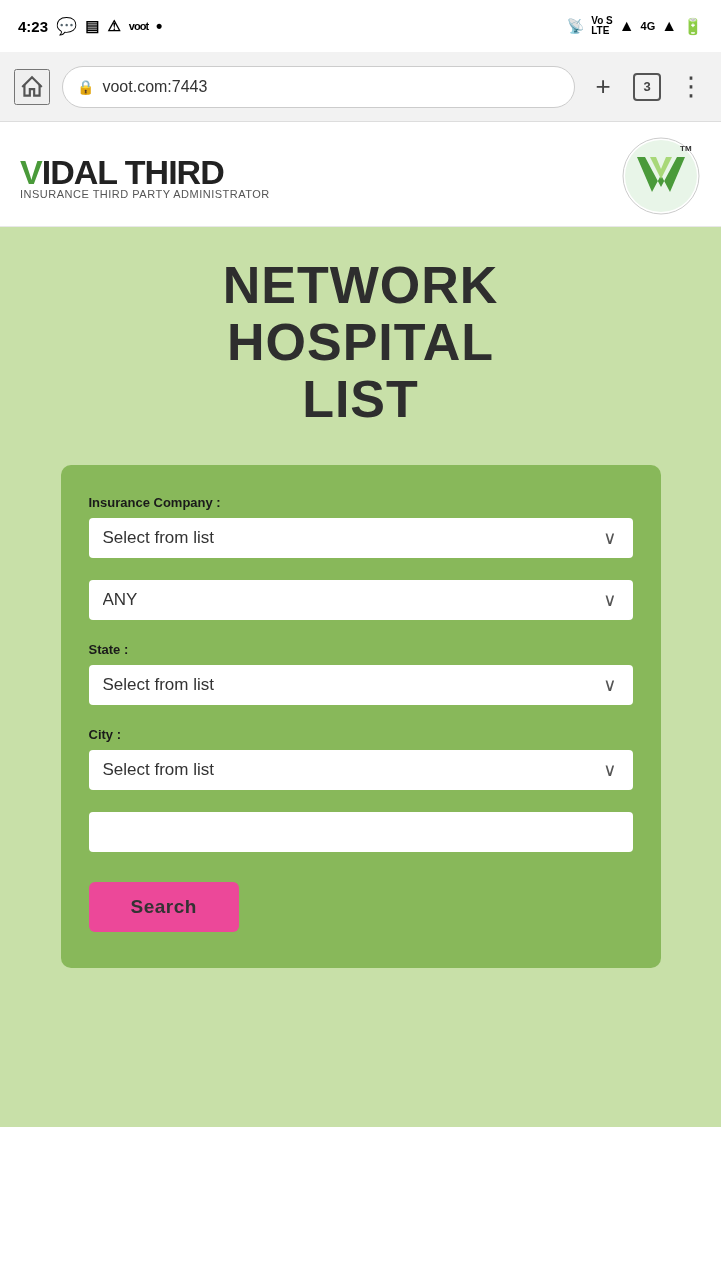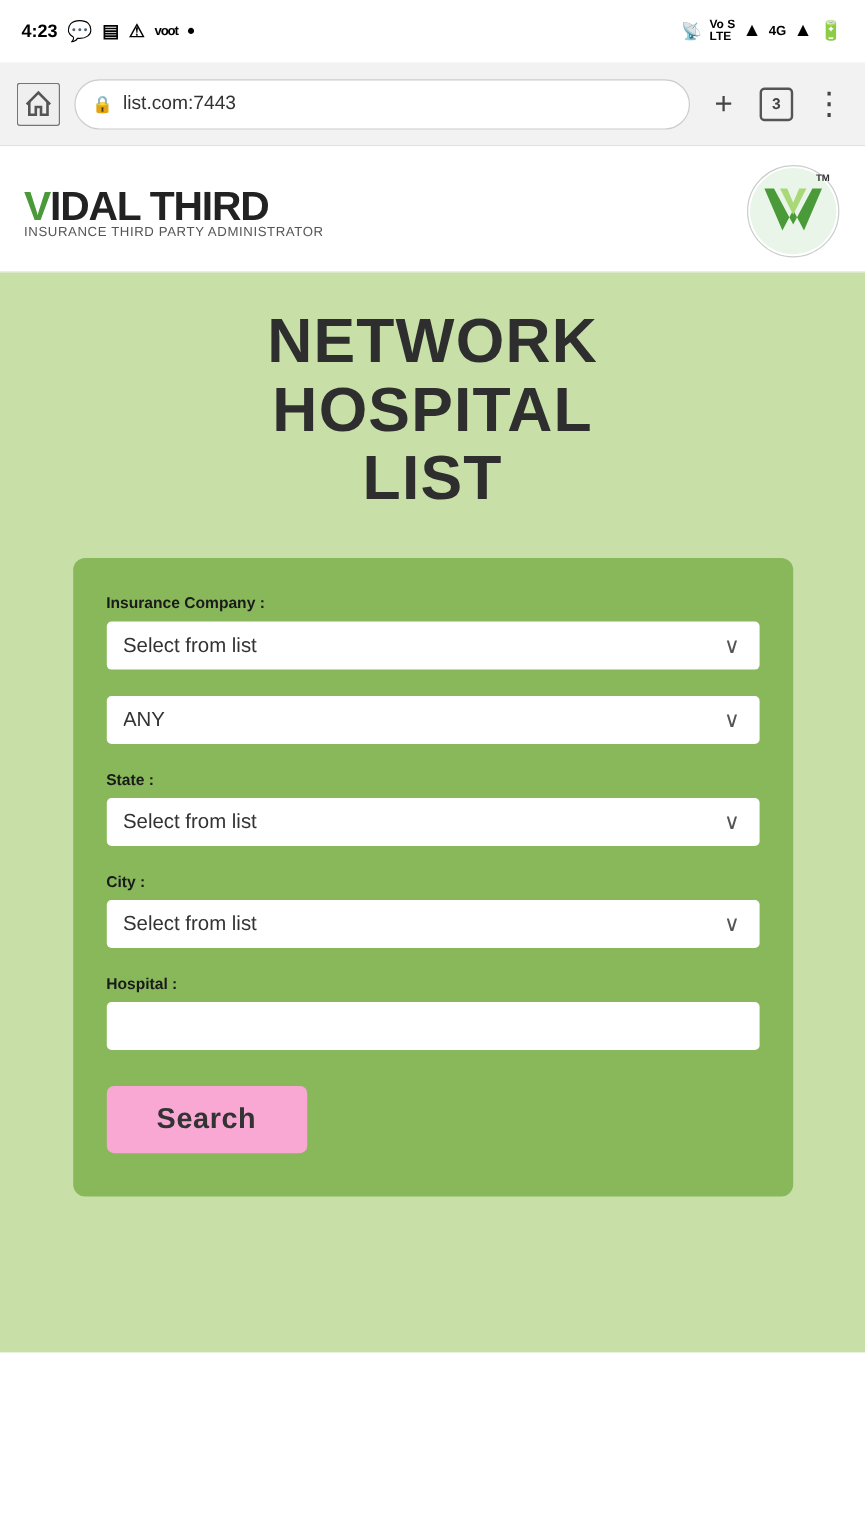--- a/index.html
+++ b/index.html
@@ -209,23 +209,23 @@
       font-size: 18px;
       color: #555;
       pointer-events: none;
     }
     .form-input {
       cursor: text;
     }
 
     .search-btn {
       display: block;
-      background: #f9a8d4;
+      background: #ec4899;
       color: #333;
-      font-size: 24px;
+      font-size: 19px;
       font-weight: 600;
       border: none;
       border-radius: 6px;
       padding: 14px 42px;
       margin-top: 30px;
       cursor: pointer;
       letter-spacing: 0.5px;
     }
   </style>
 </head>
@@ -253,21 +253,21 @@
 <div class="browser-bar">
   <button class="browser-home-btn">
     <svg width="26" height="26" viewBox="0 0 24 24" fill="none" stroke="#555" stroke-width="2">
       <path d="M3 12L12 3l9 9"></path>
       <path d="M5 10v10h5v-6h4v6h5V10"></path>
     </svg>
   </button>
 
   <div class="address-bar">
     <span style="font-size:14px; color:#555;">🔒</span>
-    <span style="font-size:16px; color:#333;">list.com:7443</span>
+    <span style="font-size:16px; color:#333;">voot.com:7443</span>
   </div>
 
   <div class="browser-actions">
     <button class="browser-action-btn" style="font-size:26px; color:#444; background:none; border:none; cursor:pointer;">+</button>
     <button class="tab-count-btn" style="background:none; border:2px solid #555; cursor:pointer;">3</button>
     <button class="browser-action-btn" style="font-size:26px; color:#444; background:none; border:none; cursor:pointer;">⋮</button>
   </div>
 </div>
 
 <div class="page-content">
@@ -332,21 +332,20 @@
       <div class="form-group">
         <label class="form-label">City :</label>
         <div class="select-wrapper">
           <select class="form-select">
             <option value="">Select from list</option>
           </select>
         </div>
       </div>
 
       <div class="form-group">
-        <label class="form-label">Hospital :</label>
         <input type="text" class="form-input" value="" style="">
       </div>
 
       <button class="search-btn">Search</button>
 
     </div>
   </div>
 
 </div>
 

